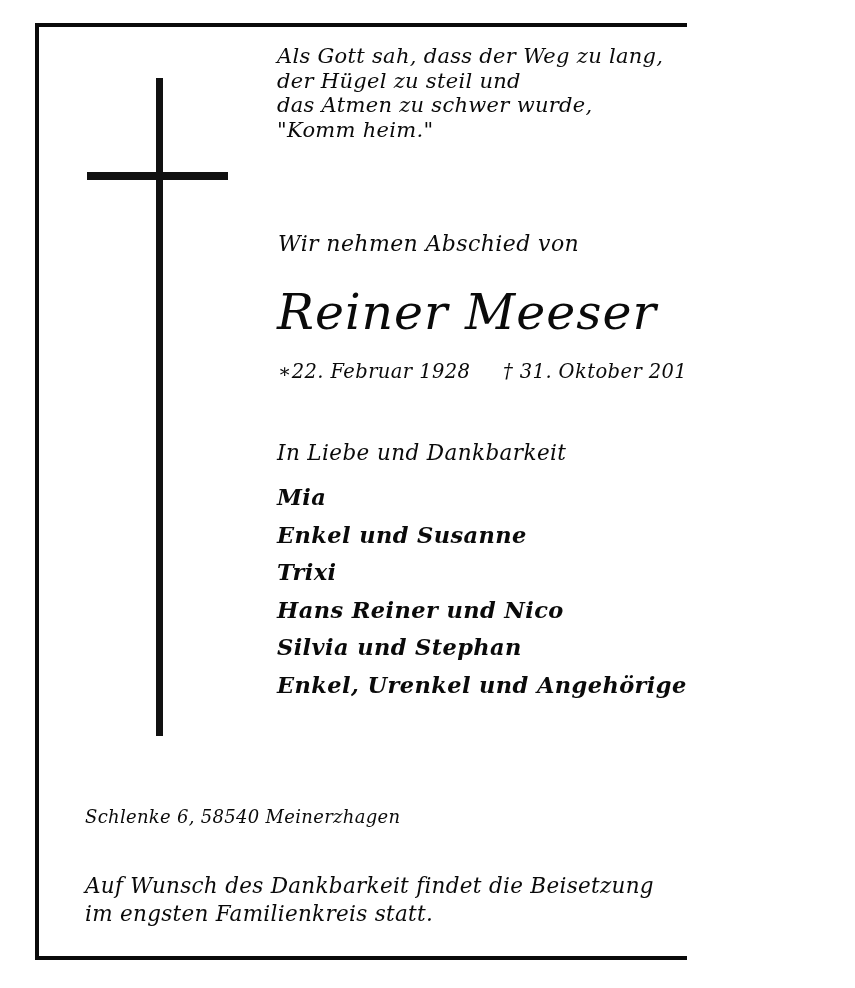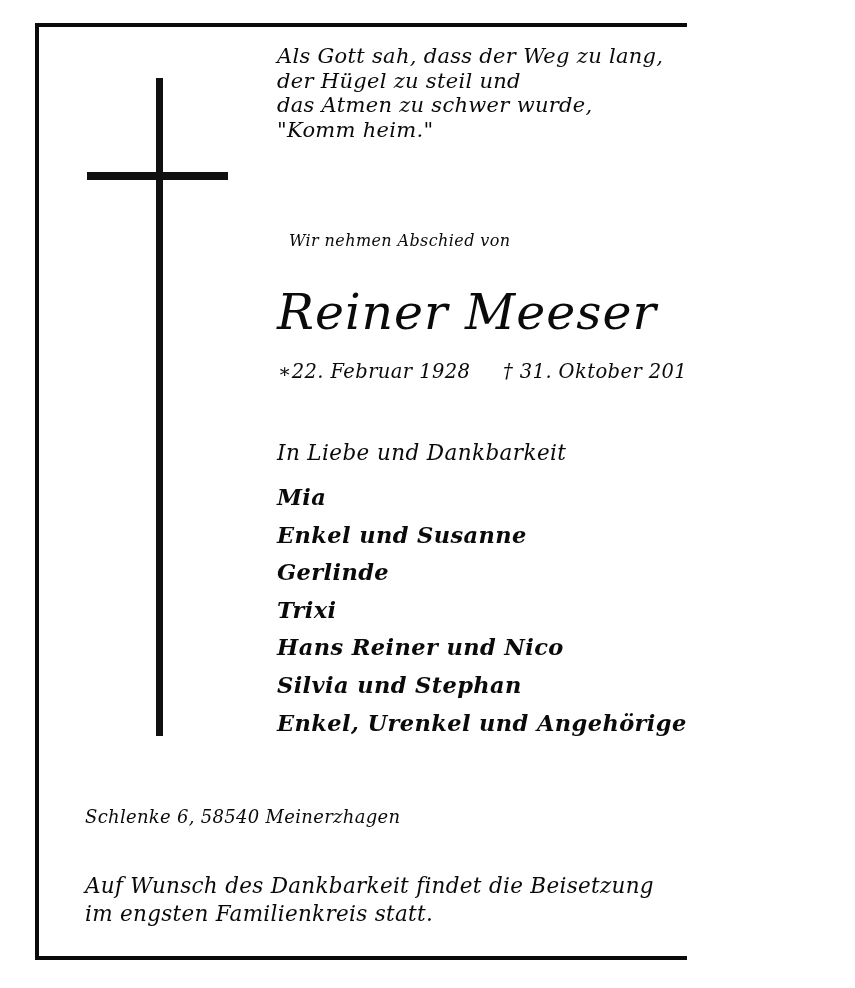--- a/index.html
+++ b/index.html
@@ -43,23 +43,23 @@
     position: absolute;
     left: 277px;
     top: 44px;
     font-size: 21px;
     line-height: 24.5px;
     letter-spacing: 0.3px;
     white-space: nowrap;
   }
   .intro {
     position: absolute;
-    left: 289px;
+    left: 278px;
     top: 231px;
-    font-size: 16px;
+    font-size: 22px;
     letter-spacing: 0.4px;
     white-space: nowrap;
   }
   .name {
     position: absolute;
     left: 277px;
     top: 284px;
     margin: 0;
     font-size: 49px;
     font-weight: normal;
@@ -137,21 +137,20 @@
   <div class="dates">
     <span>∗22. Februar 1928</span>
     <span class="death">†  31. Oktober 2018</span>
   </div>
 
   <div class="tribute">In Liebe und Dankbarkeit</div>
 
   <div class="mourners">
     <div>Mia</div>
     <div>Enkel und Susanne</div>
-    <div>Gerlinde</div>
     <div>Trixi</div>
     <div>Hans Reiner und Nico</div>
     <div>Silvia und Stephan</div>
     <div>Enkel, Urenkel und Angehörige</div>
   </div>
 
   <div class="address">Schlenke 6, 58540 Meinerzhagen</div>
 
   <div class="note">
     <div>Auf Wunsch des Dankbarkeit findet die Beisetzung</div>

